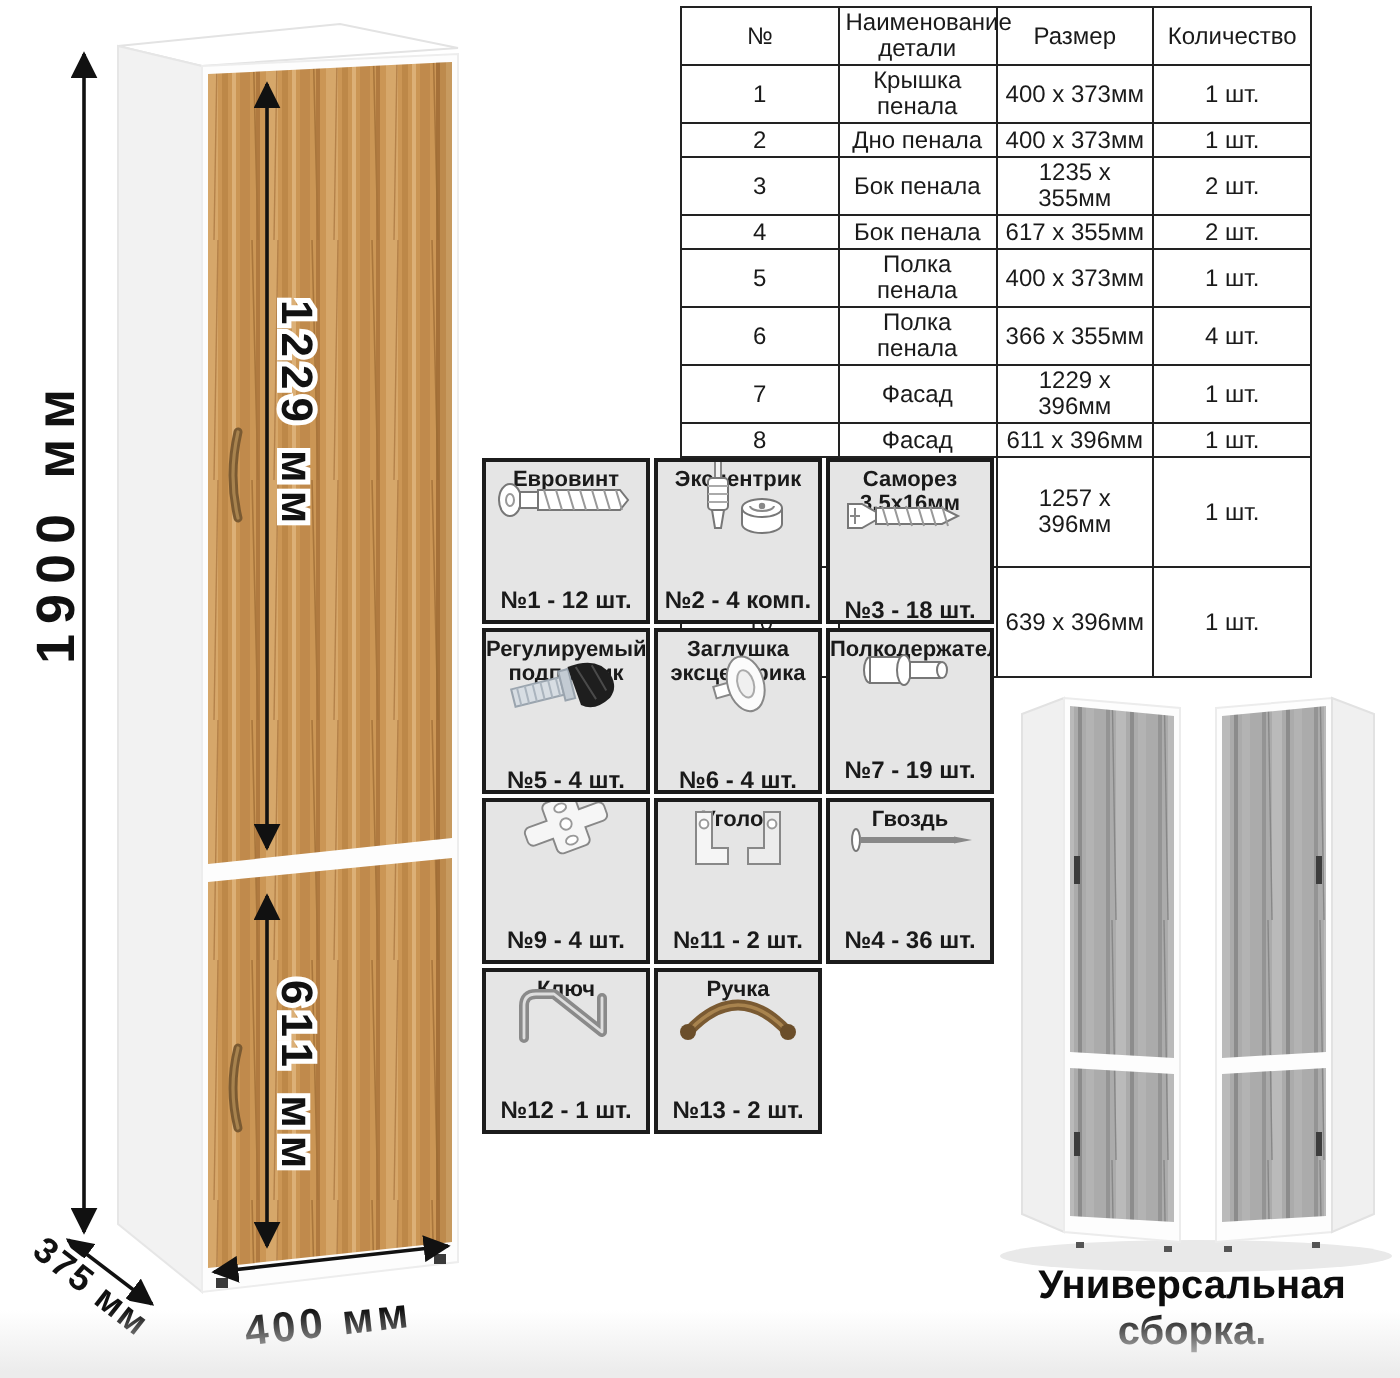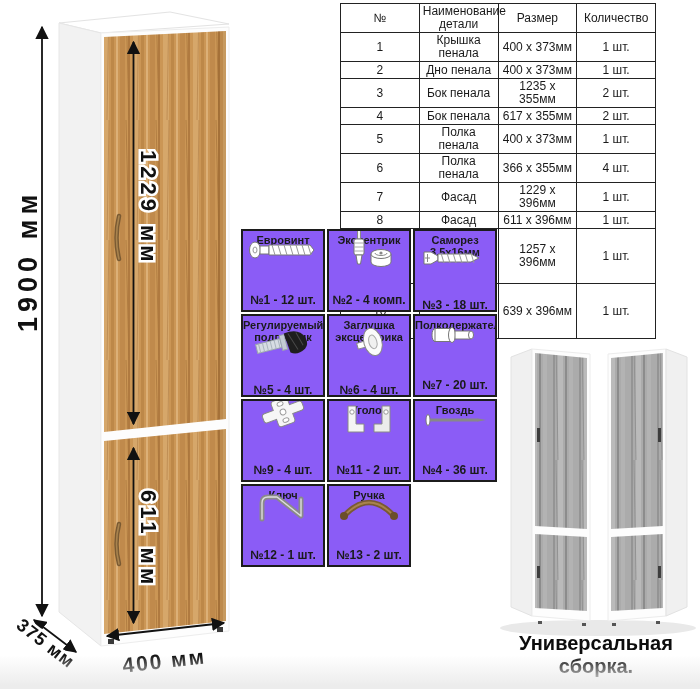--- a/index.html
+++ b/index.html
@@ -18,21 +18,21 @@
   #parts-table th{height:17px;text-align:center;}
   #parts-table td{height:14px;}
   .c-num{width:22px;text-align:center;}
   .c-name{width:125px;text-align:center;padding-left:5px;}
   .c-size{width:88px;text-align:center;}
   .c-qty{width:66px;text-align:center;}
 
   
   #hw-grid{position:absolute;left:240px;top:228px;width:258px;
            display:grid;grid-template-columns:repeat(3,1fr);grid-auto-rows:85px;}
-  .hw-cell{border:2px solid #1c1c1c;margin:1px;background:#8b5cf6;
+  .hw-cell{border:2px solid #1c1c1c;margin:1px;background:#e5e5e5;
            display:flex;flex-direction:column;align-items:center;text-align:center;overflow:hidden;}
   .hw-title{font-weight:bold;font-size:11px;line-height:12px;padding-top:3px;width:100%;}
   .hw-icon{flex:1;display:flex;align-items:center;justify-content:center;width:100%;min-height:0;}
   .hw-icon svg{max-height:42px;max-width:80px;}
   .hw-count{font-weight:bold;font-size:12px;line-height:12px;padding-bottom:4px;margin-top:41px;}
 
   
   #cabinet-svg{position:absolute;left:0;top:0;}
   #gray-cabinets{position:absolute;left:498px;top:340px;}
   .dim-label{font-weight:bold;fill:#111;paint-order:stroke;stroke:#ffffff;stroke-width:5px;
@@ -249,21 +249,21 @@
     <div class="hw-title">Полкодержатель</div>
     <div class="hw-icon">
           <svg viewBox="0 0 70 30" width="70" height="30">
     <ellipse cx="15" cy="15" rx="3" ry="6.5" fill="#fff" stroke="#777"></ellipse>
     <rect x="15" y="8.5" width="15" height="13" fill="#fff" stroke="#777"></rect>
     <ellipse cx="32" cy="15" rx="3.5" ry="7.5" fill="#fff" stroke="#777"></ellipse>
     <rect x="35" y="11" width="15" height="8" fill="#fff" stroke="#777"></rect>
     <ellipse cx="51" cy="15" rx="2.5" ry="4" fill="#fff" stroke="#777"></ellipse>
   </svg>
         </div>
-    <div class="hw-count">№7 - 20 шт.</div>
+    <div class="hw-count">№7 - 19 шт.</div>
   </div>
       <div class="hw-cell">
     <div class="hw-icon">
           <svg viewBox="0 0 70 44" width="70" height="44">
     <g transform="rotate(-20 35 22)">
       <path d="M29 8 h12 a3 3 0 0 1 3 3 v6 h10 a3 3 0 0 1 3 3 v4 a3 3 0 0 1 -3 3 h-10 v6 a3 3 0 0 1 -3 3 h-12 a3 3 0 0 1 -3 -3 v-6 h-10 a3 3 0 0 1 -3 -3 v-4 a3 3 0 0 1 3 -3 h10 v-6 a3 3 0 0 1 3 -3 z" fill="#f6f6f6" stroke="#888"></path>
       <ellipse cx="35" cy="13" rx="3.2" ry="2.2" fill="#fff" stroke="#999"></ellipse>
       <ellipse cx="35" cy="31" rx="3.2" ry="2.2" fill="#fff" stroke="#999"></ellipse>
       <circle cx="35" cy="22" r="3" fill="#fff" stroke="#999"></circle>
     </g>

